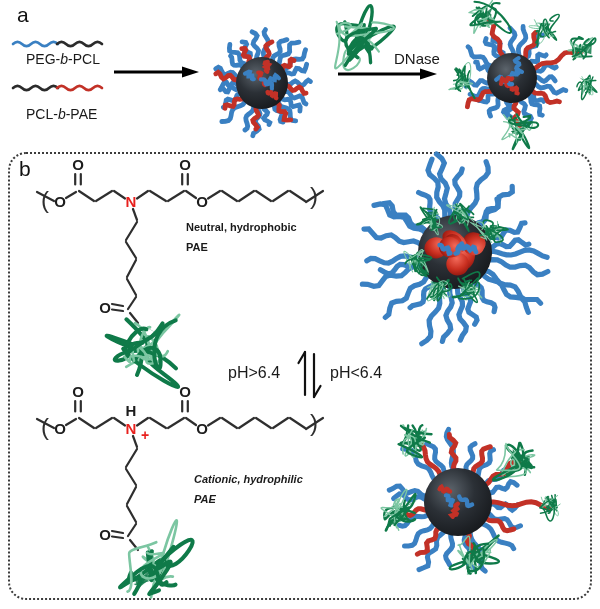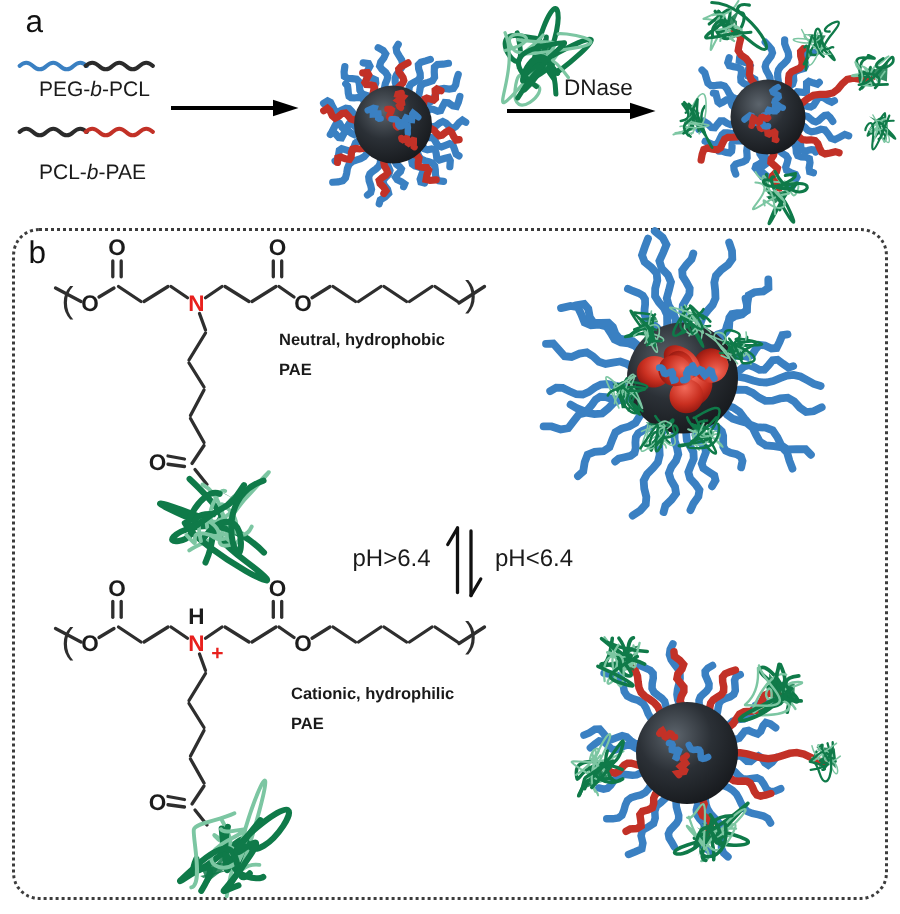--- a/index.html
+++ b/index.html
@@ -114,21 +114,21 @@
         <path d="M43.7 20.2 C22.6 52.3 16.1 23.5 13.4 46.7 S37.7 47.2 27.6 43.6" fill="none" stroke="#7cc6a2" stroke-width="2.16" stroke-linecap="round"></path>
         <path d="M34.2 11.7 C33.5 32.7 18.1 42.4 32.3 5.4 S47.7 21.4 19.8 47.0" fill="none" stroke="#0f7a49" stroke-width="3.3600000000000003" stroke-linecap="round"></path>
         <path d="M15.0 13.4 C43.0 18.4 50.9 5.7 19.9 41.4 S18.1 36.7 6.7 8.8" fill="none" stroke="#7cc6a2" stroke-width="2.16" stroke-linecap="round"></path>
         <path d="M38.3 30.2 C15.2 49.6 5.4 40.3 48.8 18.7 S28.6 46.1 43.6 32.8" fill="none" stroke="#0f7a49" stroke-width="3.3600000000000003" stroke-linecap="round"></path>
         <path d="M48.9 38.7 C28.9 10.3 17.1 30.4 10.4 17.1 S39.8 11.7 6.8 20.7" fill="none" stroke="#7cc6a2" stroke-width="2.16" stroke-linecap="round"></path>
         <path d="M41.7 35.9 C22.8 9.7 16.9 50.9 18.7 38.7 S38.7 9.9 40.6 49.7" fill="none" stroke="#0f7a49" stroke-width="3.3600000000000003" stroke-linecap="round"></path>
         <path d="M32.1 10.3 C20.4 24.3 5.5 25.2 47.1 19.9 S39.8 7.5 42.2 9.8" fill="none" stroke="#7cc6a2" stroke-width="2.16" stroke-linecap="round"></path>
         <path d="M27.6 44.7 C13.1 33.6 7.8 22.5 34.8 17.2 S35.7 16.5 15.2 52.3" fill="none" stroke="#0f7a49" stroke-width="3.3600000000000003" stroke-linecap="round"></path>
       </g>
     </svg>
-  <div class="abs dnase-label" style="left:376px;top:50px;text-align:center;">DNase</div>
+  <div class="abs dnase-label" style="left:394px;top:50px;text-align:center;">DNase</div>
 
   <svg class="abs" style="left:336px;top:67px;" width="104" height="14">
     <line class="arrow-line" x1="2" y1="7" x2="84" y2="7"></line>
     <polygon class="arrow-head" points="84,1.5 84,12.5 101,7"></polygon>
   </svg>
 
   <svg id="micelle-a2" class="abs" style="left:425px;top:0px;" width="175" height="160">
       <defs>
         <radialGradient id="coreG-ma2" cx="38%" cy="33%" r="80%">
           <stop offset="0%" stop-color="#5c646c"></stop>
@@ -462,21 +462,21 @@
         <path d="M68.2 108.4 C67.7 101.2 57.5 87.8 78.4 92.4 S58.6 96.4 78.3 110.5" fill="none" stroke="#0f7a49" stroke-width="1.6800000000000002" stroke-linecap="round"></path>
         <path d="M61.8 96.3 C65.5 109.5 58.0 110.2 69.1 92.8 S77.1 99.9 64.0 99.4" fill="none" stroke="#7cc6a2" stroke-width="1.08" stroke-linecap="round"></path>
         <path d="M72.0 110.6 C78.0 98.6 76.2 91.3 79.0 106.3 S58.5 105.9 70.8 89.3" fill="none" stroke="#0f7a49" stroke-width="1.6800000000000002" stroke-linecap="round"></path>
         <path d="M74.0 108.3 C58.5 90.2 75.7 96.1 80.1 106.9 S75.9 88.5 69.6 91.6" fill="none" stroke="#7cc6a2" stroke-width="1.08" stroke-linecap="round"></path>
         <path d="M67.3 103.8 C74.0 94.7 64.1 98.6 79.2 97.3 S61.0 91.5 58.2 100.7" fill="none" stroke="#0f7a49" stroke-width="1.6800000000000002" stroke-linecap="round"></path>
         <path d="M71.6 106.7 C65.3 89.6 79.4 87.6 76.3 87.6 S57.6 101.7 63.8 92.2" fill="none" stroke="#7cc6a2" stroke-width="1.08" stroke-linecap="round"></path>
         <path d="M67.6 95.0 C79.4 102.2 62.8 100.1 76.1 110.9 S59.9 93.1 81.3 111.1" fill="none" stroke="#0f7a49" stroke-width="1.6800000000000002" stroke-linecap="round"></path>
       </g>
     </svg>
 
-  <div class="abs ph" style="left:228px;top:364px;width:66px;text-align:center;">pH&gt;6.4</div>
+  <div class="abs ph" style="left:228px;top:364px;width:66px;text-align:left;">pH&gt;6.4</div>
   <svg class="abs" style="left:295px;top:347px;" width="34" height="56">
     <path class="eq" d="M10 5 V48"></path>
       <path class="eq" d="M10 5 L3.5 16"></path>
     <path class="eq" d="M19 50 V7"></path>
       <path class="eq" d="M19 50 L25.5 39"></path>
   </svg>
   <div class="abs ph" style="left:330px;top:364px;">pH&lt;6.4</div>
 
   <svg class="abs" style="left:30px;top:385px;" width="300" height="224">
     <line class="bond" x1="7" y1="34" x2="24" y2="43"></line>
@@ -528,21 +528,21 @@
           <path d="M121.9 166.3 C119.0 175.9 120.1 203.4 122.5 192.6 S119.9 195.1 117.8 167.4" fill="none" stroke="#0f7a49" stroke-width="4.0600000000000005" stroke-linecap="round"></path>
           <path d="M142.9 191.6 C126.2 189.1 127.1 214.0 142.2 158.2 S131.4 162.5 127.6 194.1" fill="none" stroke="#7cc6a2" stroke-width="2.61" stroke-linecap="round"></path>
           <path d="M145.5 199.6 C141.5 203.1 102.5 196.8 144.5 164.1 S143.6 196.8 135.0 177.1" fill="none" stroke="#0f7a49" stroke-width="4.0600000000000005" stroke-linecap="round"></path>
           <path d="M133.6 175.7 C130.5 206.7 93.0 190.8 121.3 175.6 S120.0 173.5 117.3 167.8" fill="none" stroke="#7cc6a2" stroke-width="2.61" stroke-linecap="round"></path>
           <path d="M136.5 197.2 C122.1 211.7 137.8 159.0 101.5 191.6 S128.7 168.5 104.2 208.9" fill="none" stroke="#0f7a49" stroke-width="4.0600000000000005" stroke-linecap="round"></path>
           <path d="M126.3 157.2 C115.7 162.3 100.1 163.5 99.2 168.1 S105.7 204.9 97.5 206.6" fill="none" stroke="#7cc6a2" stroke-width="2.61" stroke-linecap="round"></path>
           <path d="M129.0 205.3 C111.0 212.0 119.8 212.3 137.0 185.0 S103.7 210.4 143.6 161.8" fill="none" stroke="#0f7a49" stroke-width="4.0600000000000005" stroke-linecap="round"></path>
         </g>
       </g>
   </svg>
-  <div class="abs cap" style="left:194px;top:453px;">
+  <div class="abs cap" style="left:194px;top:469px;font-style:italic;">
     <div>Cationic, hydrophilic</div>
     <div>PAE</div>
   </div>
 
   <svg id="micelle-b2" class="abs" style="left:340px;top:385px;" width="250" height="218">
       <defs>
         <radialGradient id="coreG-mb2" cx="38%" cy="33%" r="80%">
           <stop offset="0%" stop-color="#5c646c"></stop>
           <stop offset="45%" stop-color="#2b3036"></stop>
           <stop offset="100%" stop-color="#121417"></stop>

